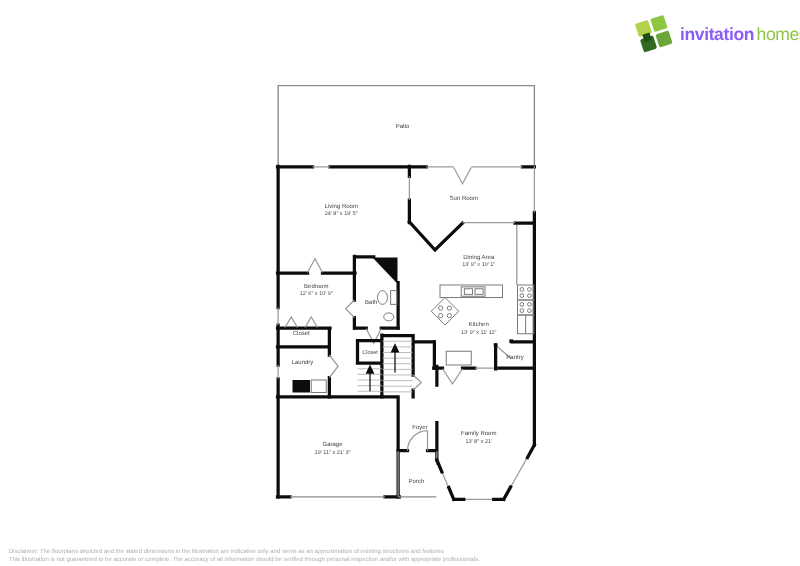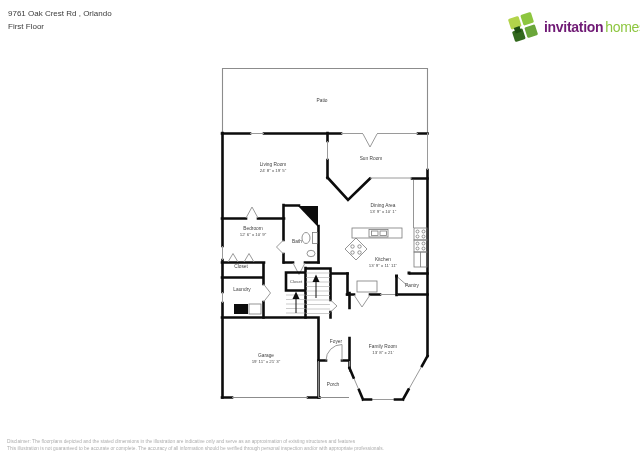--- a/index.html
+++ b/index.html
@@ -1,44 +1,40 @@
 <!DOCTYPE html>
 <html><head>
 <meta charset="utf-8">
 <style>
   html,body{margin:0;padding:0;background:#fff;}
   .page{position:relative;width:640px;height:453px;background:#ffffff;overflow:hidden;
         font-family:"Liberation Sans",sans-serif;}
   .header{position:absolute;left:8px;top:7px;font-size:8px;line-height:13px;color:#3a3a3a;}
   .logo{position:absolute;left:508px;top:12px;display:flex;align-items:center;}
   .logo-text{margin-left:6px;font-size:14px;letter-spacing:-0.3px;white-space:nowrap;}
-  .brand-dark{font-weight:700;color:#701a75;}
+  .brand-dark{font-weight:700;color:#8b5cf6;}
   .brand-green{font-weight:400;color:#8dc63f;margin-left:2px;}
   .plan{position:absolute;left:0;top:0;}
   .disclaimer{position:absolute;left:7px;top:438px;font-size:4.8px;line-height:7px;color:#aeaeae;}
   
   .wall{stroke:#0c0c0c;stroke-width:2.6;fill:none;stroke-linecap:square;}
   .win{stroke:#9a9a9a;stroke-width:1;fill:none;}
   .thin{stroke:#8c8c8c;stroke-width:1.1;fill:none;}
   .tread{stroke:#b5b5b5;stroke-width:0.7;fill:none;}
   .fix{stroke:#7a7a7a;stroke-width:0.8;fill:none;}
   .arrow{stroke:#111;stroke-width:1;fill:none;}
   .solid{fill:#0c0c0c;stroke:none;}
   .lbl{font-family:"Liberation Sans",sans-serif;font-size:4.8px;fill:#3f3f3f;text-anchor:middle;}
   .lbl2{font-family:"Liberation Sans",sans-serif;font-size:4.4px;fill:#4a4a4a;text-anchor:middle;}
 </style>
 </head>
 <body>
 
 <div class="page">
 
-  <div class="header">
-    <div>9761 Oak Crest Rd , Orlando</div>
-    <div>First Floor</div>
-  </div>
 
   <div class="logo">
     <svg width="30" height="30" viewBox="0 0 30 30">
       <g transform="translate(15,15) rotate(-18)">
         <rect x="-12" y="-12" width="11" height="11" rx="1.5" fill="#b2d34a"></rect>
         <rect x="1" y="-12" width="11" height="11" rx="1.5" fill="#8dc63f"></rect>
         <rect x="-12" y="1" width="11" height="11" rx="1.5" fill="#33691e"></rect>
         <rect x="1" y="1" width="11" height="11" rx="1.5" fill="#6aa63a"></rect>
         <rect x="-9" y="-2" width="6" height="6" fill="#1f4f12"></rect>
       </g>

